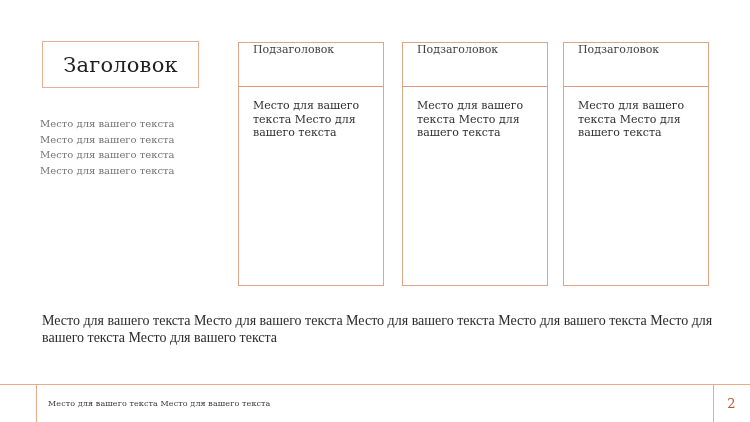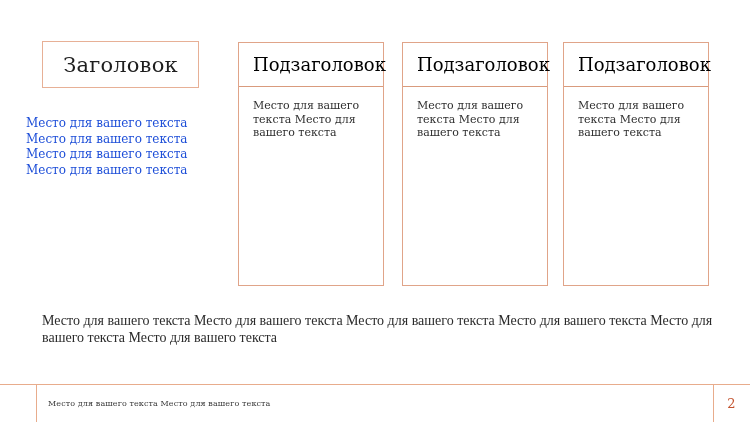--- a/index.html
+++ b/index.html
@@ -13,40 +13,40 @@
   }
   .title-box {
     position:absolute; left:42px; top:41px;
     width:155px; height:45px;
     border:1px solid #e7b096;
     display:flex; align-items:center; justify-content:center;
     font-size:21px; color:#1e1e1e;
     letter-spacing:0.2px;
   }
   .left-lines {
-    position:absolute; left:26px; top:116px;
-    font-size:12px; line-height:15.5px;
-    white-space:nowrap; color:#1d4ed8;
+    position:absolute; left:40px; top:116px;
+    font-size:10px; line-height:15.5px;
+    white-space:nowrap; color:#737373;
   }
   .col {
     position:absolute; top:42px;
     width:144px; height:242px;
     border:1px solid #e0a489;
     background:#ffffff;
   }
   .col-1 { left:238px; }
   .col-2 { left:402px; }
   .col-3 { left:563px; }
   .col-header {
     height:43px;
     border-bottom:1px solid #d99b7d;
-    display:flex; align-items:center;
+    display:flex; 
     padding-left:14px;
-    font-size:18px;
-    color:#000000;
+    font-size:11px;
+    color:#404040;
   }
   .col-body {
     padding:12px 12px 0 14px;
     font-size:11px; line-height:13.5px;
     color:#2f2f2f;
   }
   .paragraph {
     position:absolute; left:42px; top:313px;
     width:690px;
     font-size:14px; line-height:16.5px;

